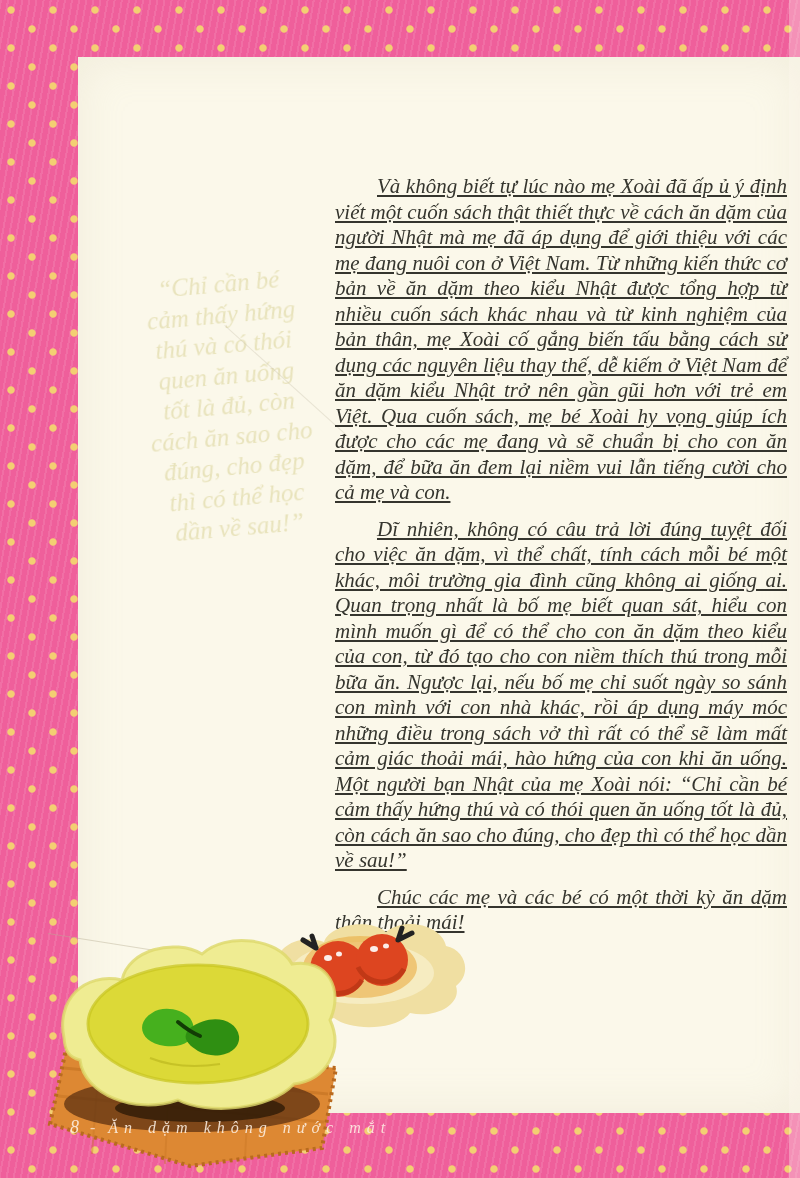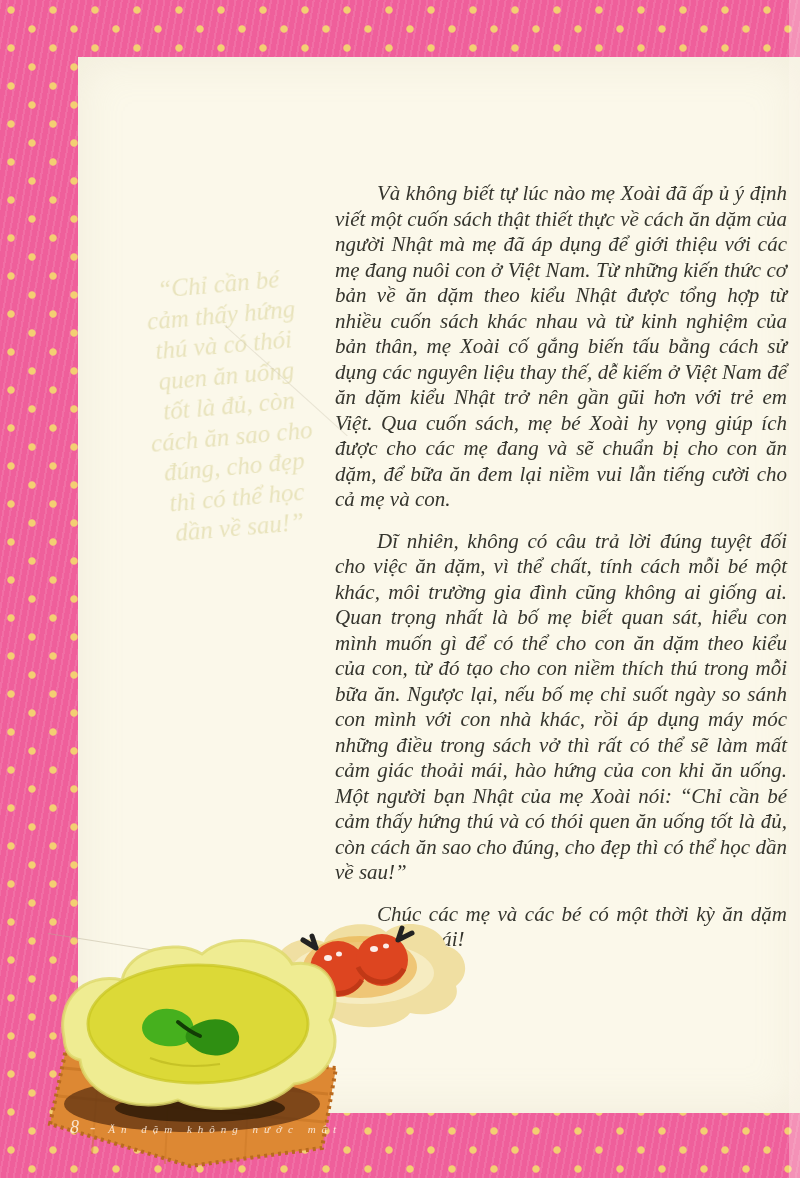--- a/index.html
+++ b/index.html
@@ -36,37 +36,37 @@
     color:rgba(216,209,150,0.55);
     user-select:none;
   }
   .ghost span{display:block;filter:blur(0.6px);}
   
   .article{
     position:absolute;left:257px;top:108px;width:452px;
     font-style:italic;font-size:21px;line-height:25.5px;
     color:#35352e;text-align:justify;
   }
-  .article p{margin:16px 0 11px 0;text-indent:42px;}
+  .article p{margin:9px 0 11px 0;text-indent:42px;text-decoration:underline;}
   
   .crease{position:absolute;height:1px;background:rgba(183,176,148,0.45);transform-origin:left top;}
   .c1{left:-30px;top:876px;width:300px;transform:rotate(9deg);}
   .c2{left:147px;top:268px;width:165px;transform:rotate(42deg);background:rgba(190,183,158,0.30);}
   
   .illustration{position:absolute;left:40px;top:918px;width:430px;height:255px;}
   
   .footer{
     position:absolute;left:70px;top:1117px;z-index:5;
     color:rgba(253,240,228,0.88);
     font-size:16px;letter-spacing:5px;font-style:italic;
     white-space:nowrap;
   }
   .footer .pagenum{font-size:18px;margin-right:6px;}
   .footer .sep{margin-right:8px;color:rgba(253,240,228,0.75);}
-  .footer .title{font-size:11px;letter-spacing:6px;text-align:center;}
+  .footer .title{font-size:16px;letter-spacing:6px;text-align:center;}
 </style>
 </head>
 <body>
 
 <div class="bg">
 
   <div class="page">
 
     <div class="ghost">
       <span>“Chỉ cần bé</span>

